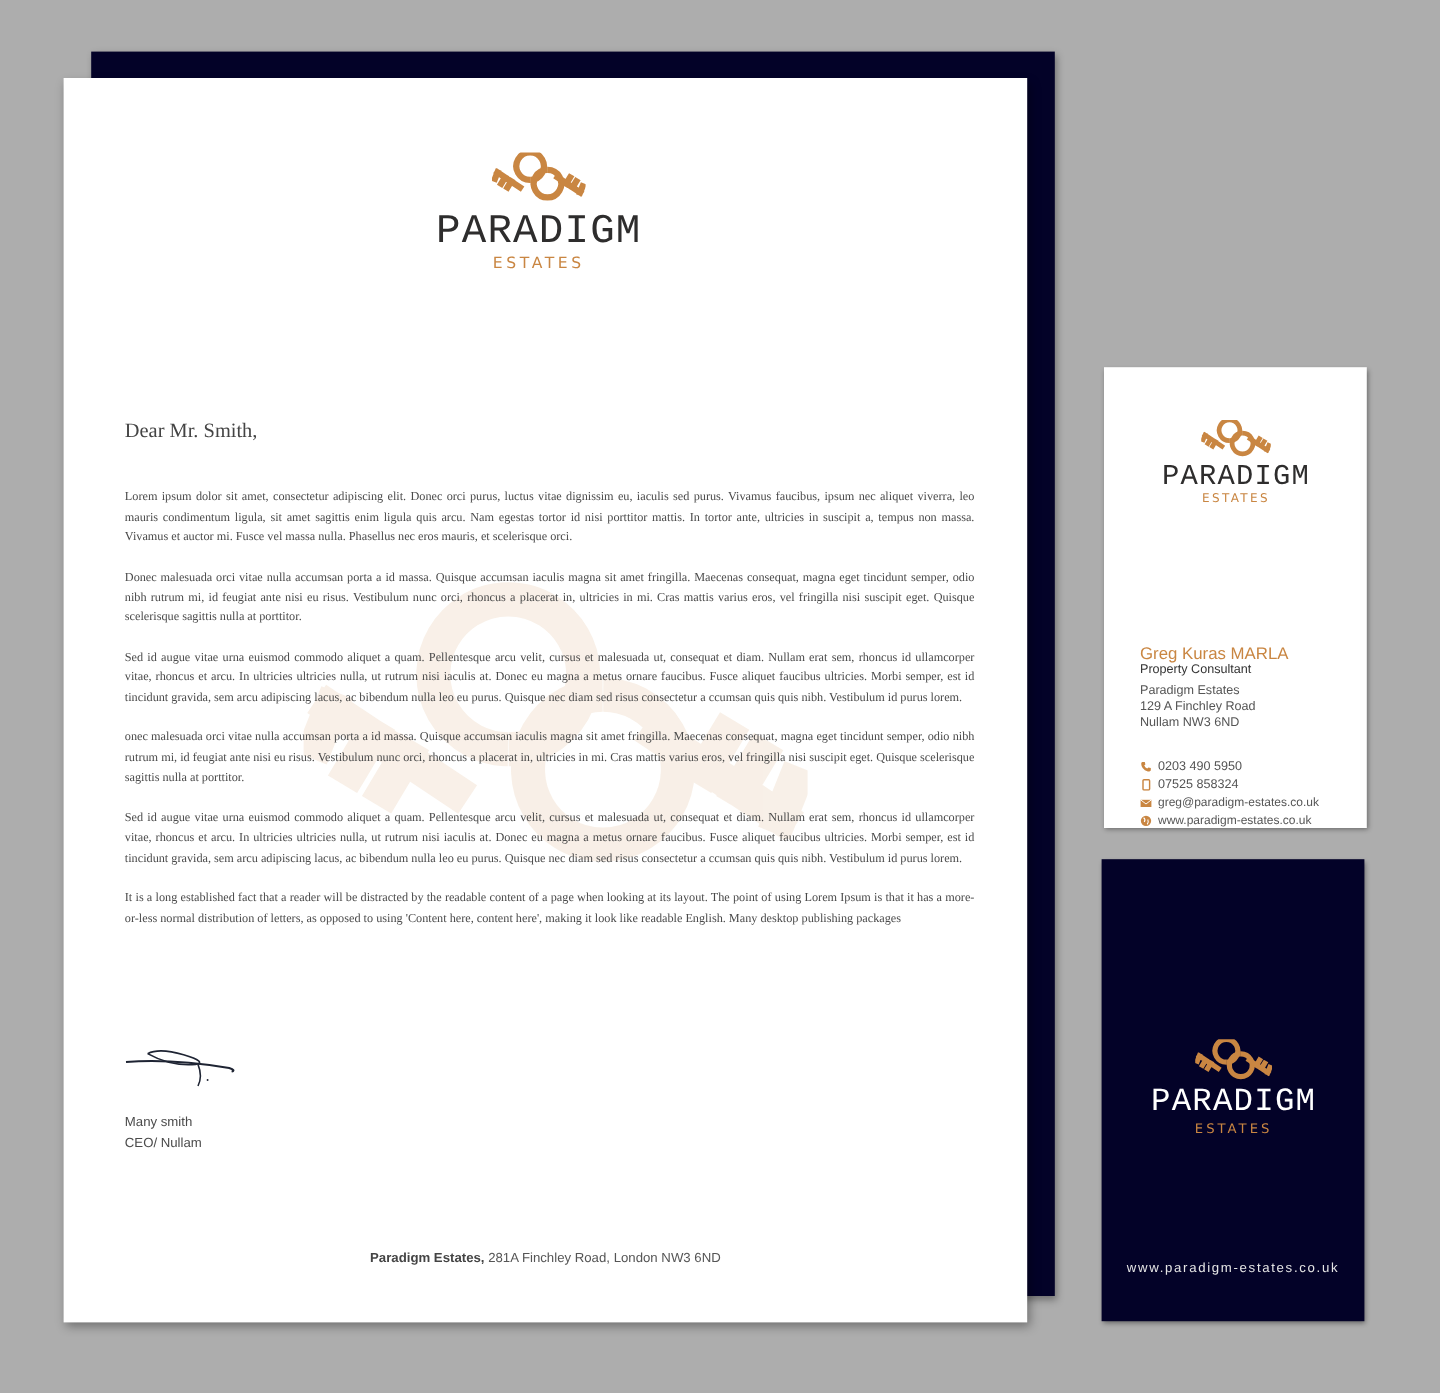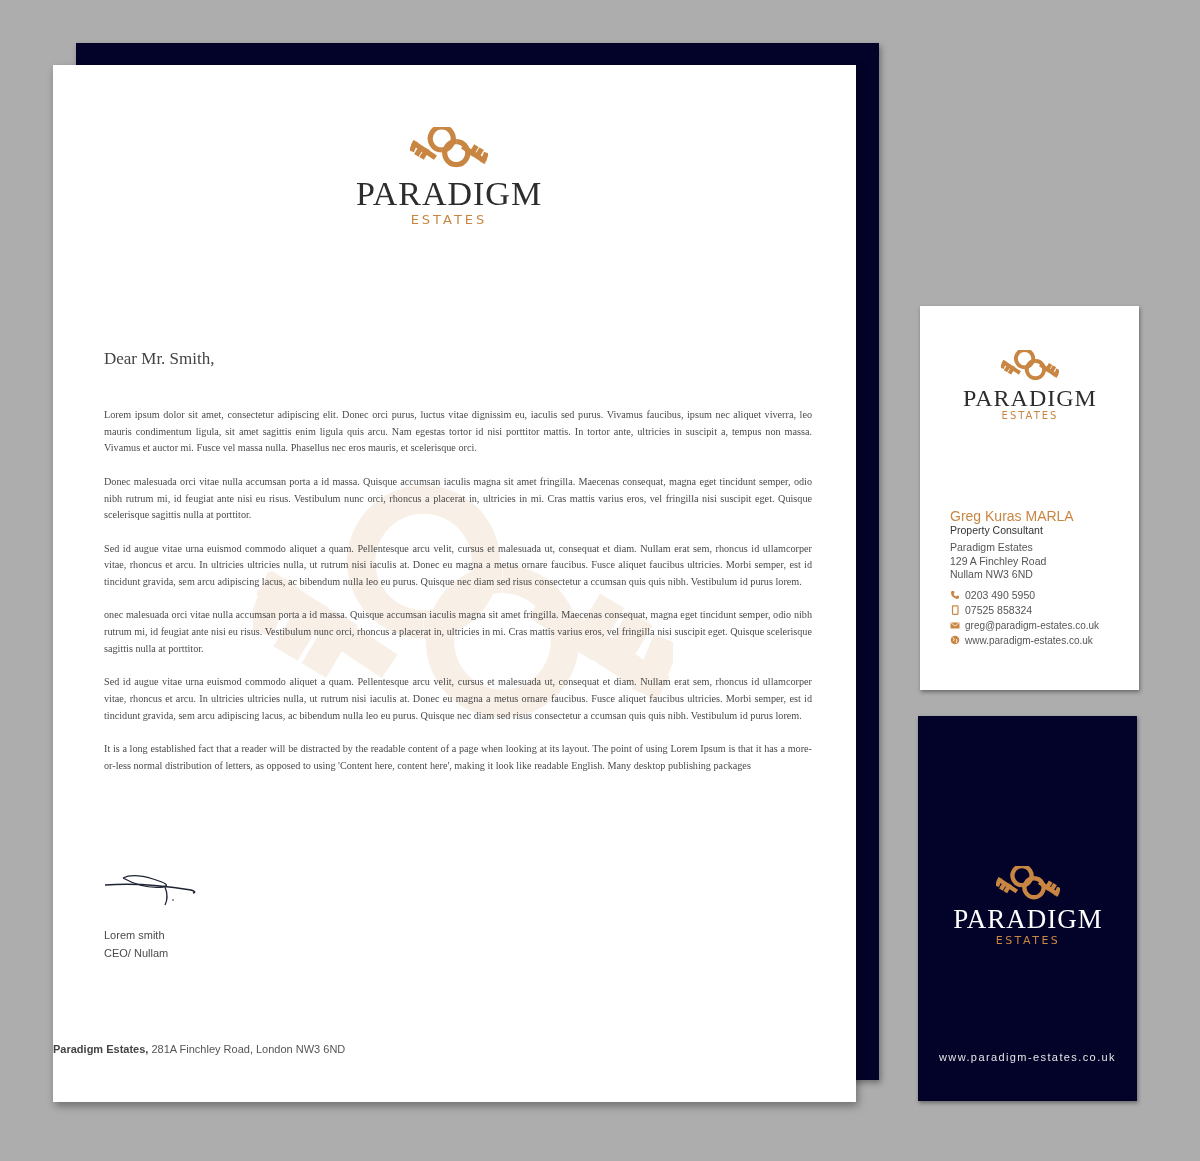--- a/index.html
+++ b/index.html
@@ -17,21 +17,21 @@
   }
   .letter {
     position: absolute; left: 53px; top: 65px; width: 803px; height: 1037px;
     background: #ffffff;
     box-shadow: 2px 4px 8px rgba(0,0,0,0.35);
     overflow: hidden;
   }
   .logo { position: absolute; text-align: center; }
   .logo svg.keys { display: block; margin: 0 auto; }
   .logo .wordmark {
-    font-family: Liberation Serif, serif;
+    font-family: Liberation Mono, monospace;
     font-weight: 300;
     letter-spacing: 1px;
     line-height: 1;
   }
   .logo .sub {
     font-family: "DejaVu Sans", sans-serif;
     letter-spacing: 3px;
     line-height: 1;
   }
   .letter .logo { left: 276px; top: 62px; width: 240px; }
@@ -50,38 +50,38 @@
     text-align: justify;
   }
   .body-text p { margin: 0 0 16.7px 0; font-family: Liberation Serif, serif; }
   .signature { position: absolute; left: 50px; top: 808px; }
   .signer {
     position: absolute; left: 51px; top: 861px;
     font-size: 11px; line-height: 18px; color: #4a4a4a;
   }
   .footer {
     position: absolute; left: 0; right: 0; top: 974px;
-    text-align: left; font-size: 11px; color: #555; line-height: 20px;
+    text-align: center; font-size: 11px; color: #555; line-height: 20px;
   }
   .footer b { color: #444; }
   .footer .k { color: #c98642; font-weight: bold; }
   .footer .sep { display: inline-block; width: 5px; }
 
   .card-white {
     position: absolute; left: 920px; top: 306px; width: 219px; height: 384px;
     background: #fff;
     box-shadow: 1px 2px 4px rgba(0,0,0,0.4);
   }
   .card-white .logo { left: 20px; top: 44px; width: 180px; }
   .card-white .logo .wordmark { font-size: 24px; color: #2e2d2d; }
   .card-white .logo .sub { font-size: 10px; color: #c98642; margin-top: 1px; letter-spacing: 2px; }
   .contact { position: absolute; left: 30px; top: 202px; color: #555; }
-  .contact .name { font-size: 14px; color: #c98642; }
+  .contact .name { font-size: 14px; color: #c98642; margin-top: 28px; }
   .contact .role { font-size: 10.5px; color: #333; margin-bottom: 5px; }
-  .contact .addr { font-size: 10.5px; line-height: 13.5px; color: #555; margin-bottom: 6px; }
+  .contact .addr { font-size: 10.5px; line-height: 13.5px; color: #555; margin-bottom: 22px; }
   .contact .row { font-size: 10.5px; line-height: 15px; display: flex; align-items: center; }
   .contact .row .ic { width: 10px; height: 10px; margin-right: 5px; display: inline-flex; }
   .contact .row.small { font-size: 10px; }
 
   .card-dark {
     position: absolute; left: 918px; top: 716px; width: 219px; height: 385px;
     background: #030228;
     box-shadow: 1px 2px 4px rgba(0,0,0,0.4);
   }
   .card-dark .logo { left: 10px; top: 150px; width: 200px; }
@@ -138,21 +138,21 @@
   </div>
 
   <svg class="signature" width="95" height="40" viewBox="0 0 95 40">
     <path d="M2 12 Q40 9 88 17 Q94 19 90 20" fill="none" stroke="#1e2433" stroke-width="1.6"></path>
     <path d="M20 5 Q30 0 50 6 Q70 12 60 14 Q40 16 20 5" fill="none" stroke="#1e2433" stroke-width="1.3"></path>
     <path d="M62 14 Q66 24 62 32" fill="none" stroke="#1e2433" stroke-width="1.3"></path>
     <circle cx="70" cy="27" r="0.8" fill="#1e2433"></circle>
   </svg>
 
   <div class="signer">
-    <div>Lorem smith</div>
+    <div>Many smith</div>
     <div>CEO/ Nullam</div>
   </div>
 
   <div class="footer">
     <div>
       <b>Paradigm Estates,</b>
       <span>281A Finchley Road, London NW3 6ND</span>
     </div>
   </div>
 </div>

